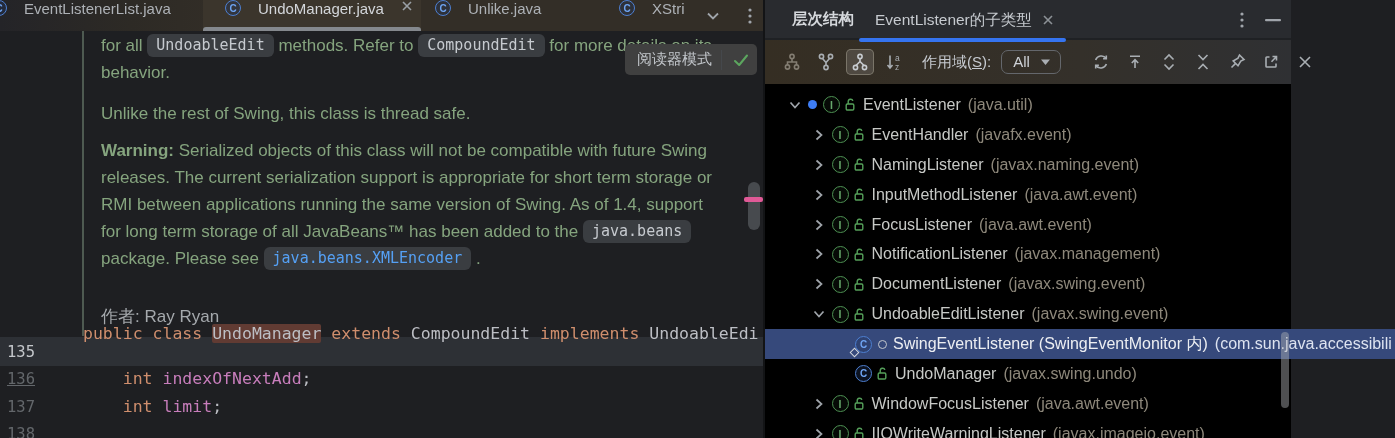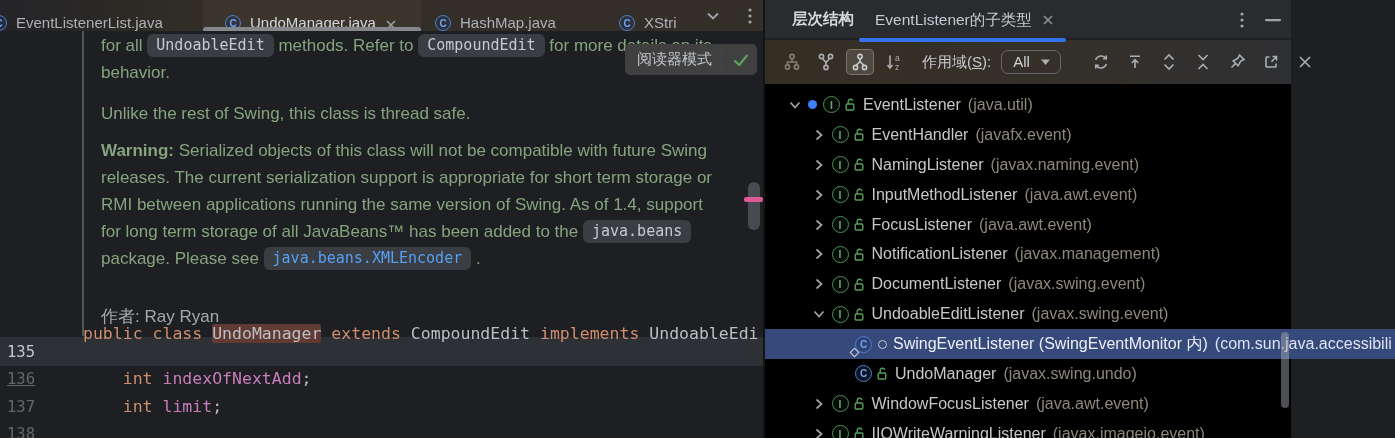--- a/index.html
+++ b/index.html
@@ -5,21 +5,21 @@
   * { margin:0; padding:0; box-sizing:border-box; }
   html,body { width:1395px; height:438px; overflow:hidden; background:#1e1f22;
               font-family:"Liberation Sans", sans-serif; }
   .app { position:relative; width:1395px; height:438px; }
 
   
   .editor-pane { position:absolute; left:0; top:0; width:763px; height:438px; background:#1e1f22; }
   .tabbar { position:relative; height:31px; width:763px; display:flex; align-items:stretch;
             background:linear-gradient(90deg,#242428 0px,#2d2a25 130px,#332e27 230px,#332e27 100%);
             overflow:hidden; }
-  .tab { display:flex; align-items:flex-end; gap:9px; padding:0 10px; font-size:15px; color:#adb1b6;
+  .tab { display:flex; align-items:flex-start; gap:17px; padding:0 10px; font-size:15px; color:#adb1b6;
          white-space:nowrap; overflow:hidden; position:relative; flex:none; }
   .tab.active { background:#3b352c; color:#d3d6da; }
   .tab.active .underline { position:absolute; left:0; right:0; bottom:0; height:4px;
          background:#84888d; border-radius:3px 3px 0 0; }
   .cicon { width:16px; height:16px; border-radius:50%; border:1.5px solid #4d7fd1; color:#6ea4f2;
            background:rgba(35,55,95,.35); font-size:10px; font-weight:bold; display:flex;
            align-items:center; justify-content:center; flex:none; }
   .iicon { width:17px; height:17px; border-radius:50%; border:1.5px solid #4d9152; color:#68a96d;
            background:rgba(25,40,25,.25); font-size:10.5px; font-weight:bold; display:flex;
            align-items:center; justify-content:center; flex:none; }
@@ -111,21 +111,21 @@
         <span>UndoManager.java</span>
         <span class="tab-close">
           <svg width="12" height="12" viewBox="0 0 12 12">
               <path d="M2 2 L10 10 M10 2 L2 10" stroke="#9aa0a6" stroke-width="1.6"></path>
             </svg>
         </span>
         <span class="underline"></span>
       </div>
       <div class="tab" style="width:180px; padding-left:14px;">
         <span class="cicon">C</span>
-        <span>HashMap.java</span>
+        <span>Unlike.java</span>
       </div>
       <div class="tab" style="width:96px; padding-left:18px;">
         <span class="cicon">C</span>
         <span>XStri</span>
       </div>
       <div class="tabbar-ctrl">
         <svg width="20" height="20" viewBox="0 0 20 20">
             <polyline points="5,7.5 10,12.5 15,7.5" fill="none" stroke="#a0a5ab" stroke-width="1.8"></polyline>
           </svg>
       </div>

